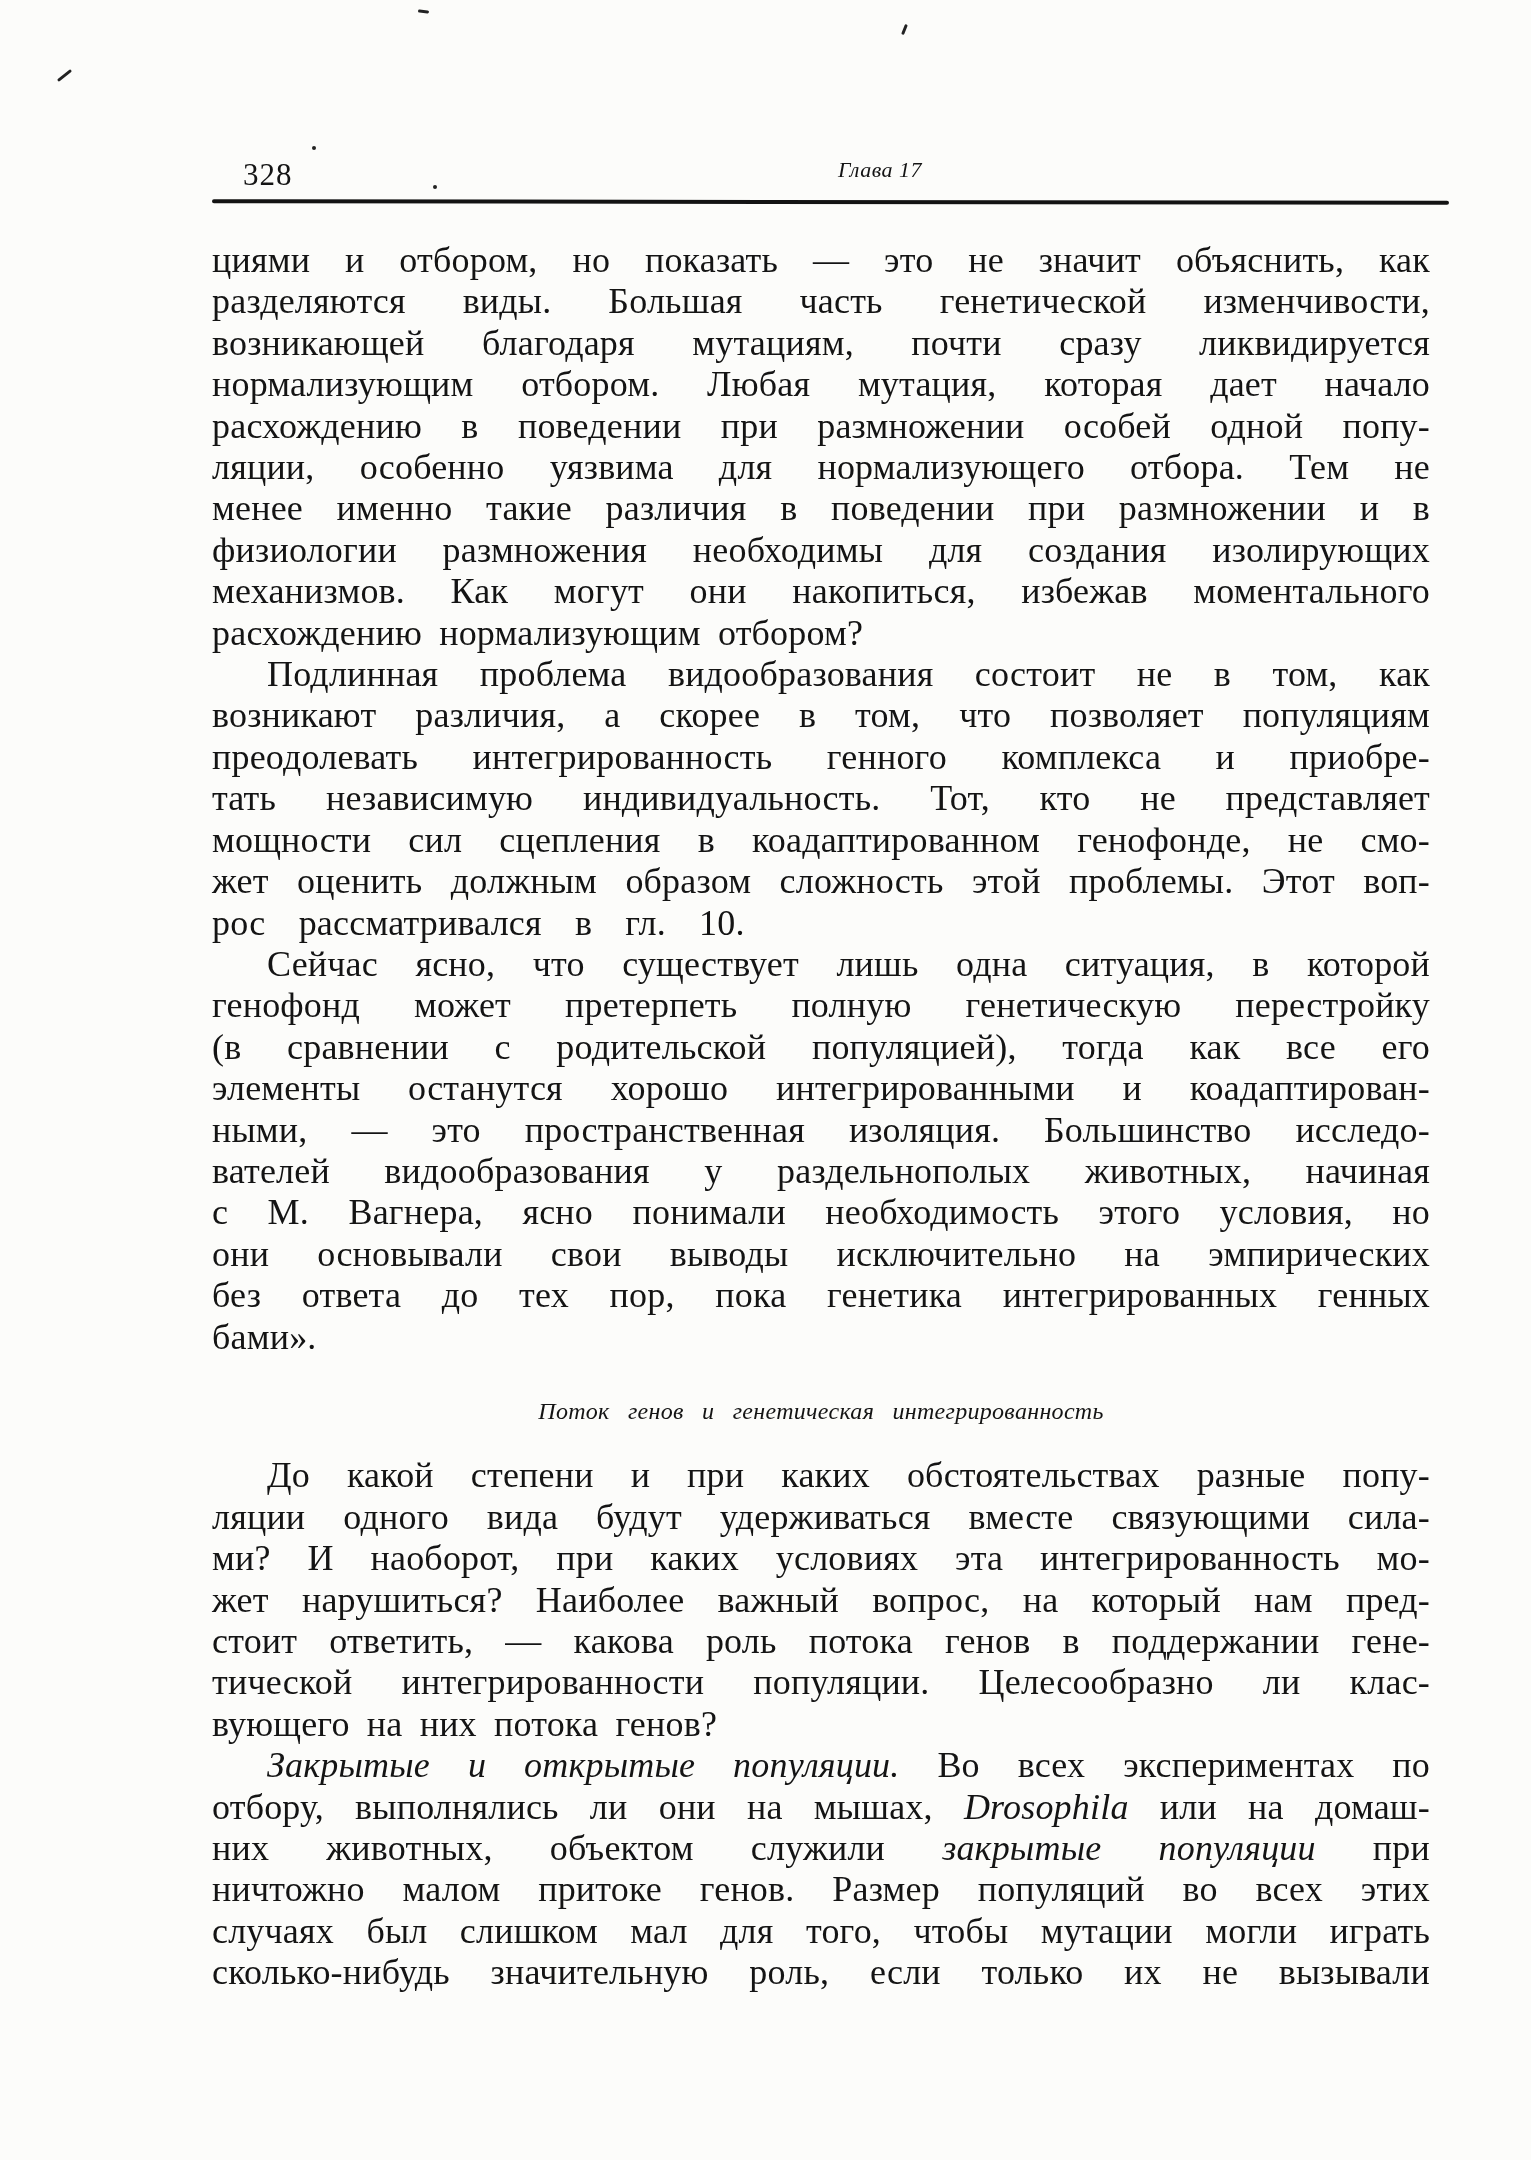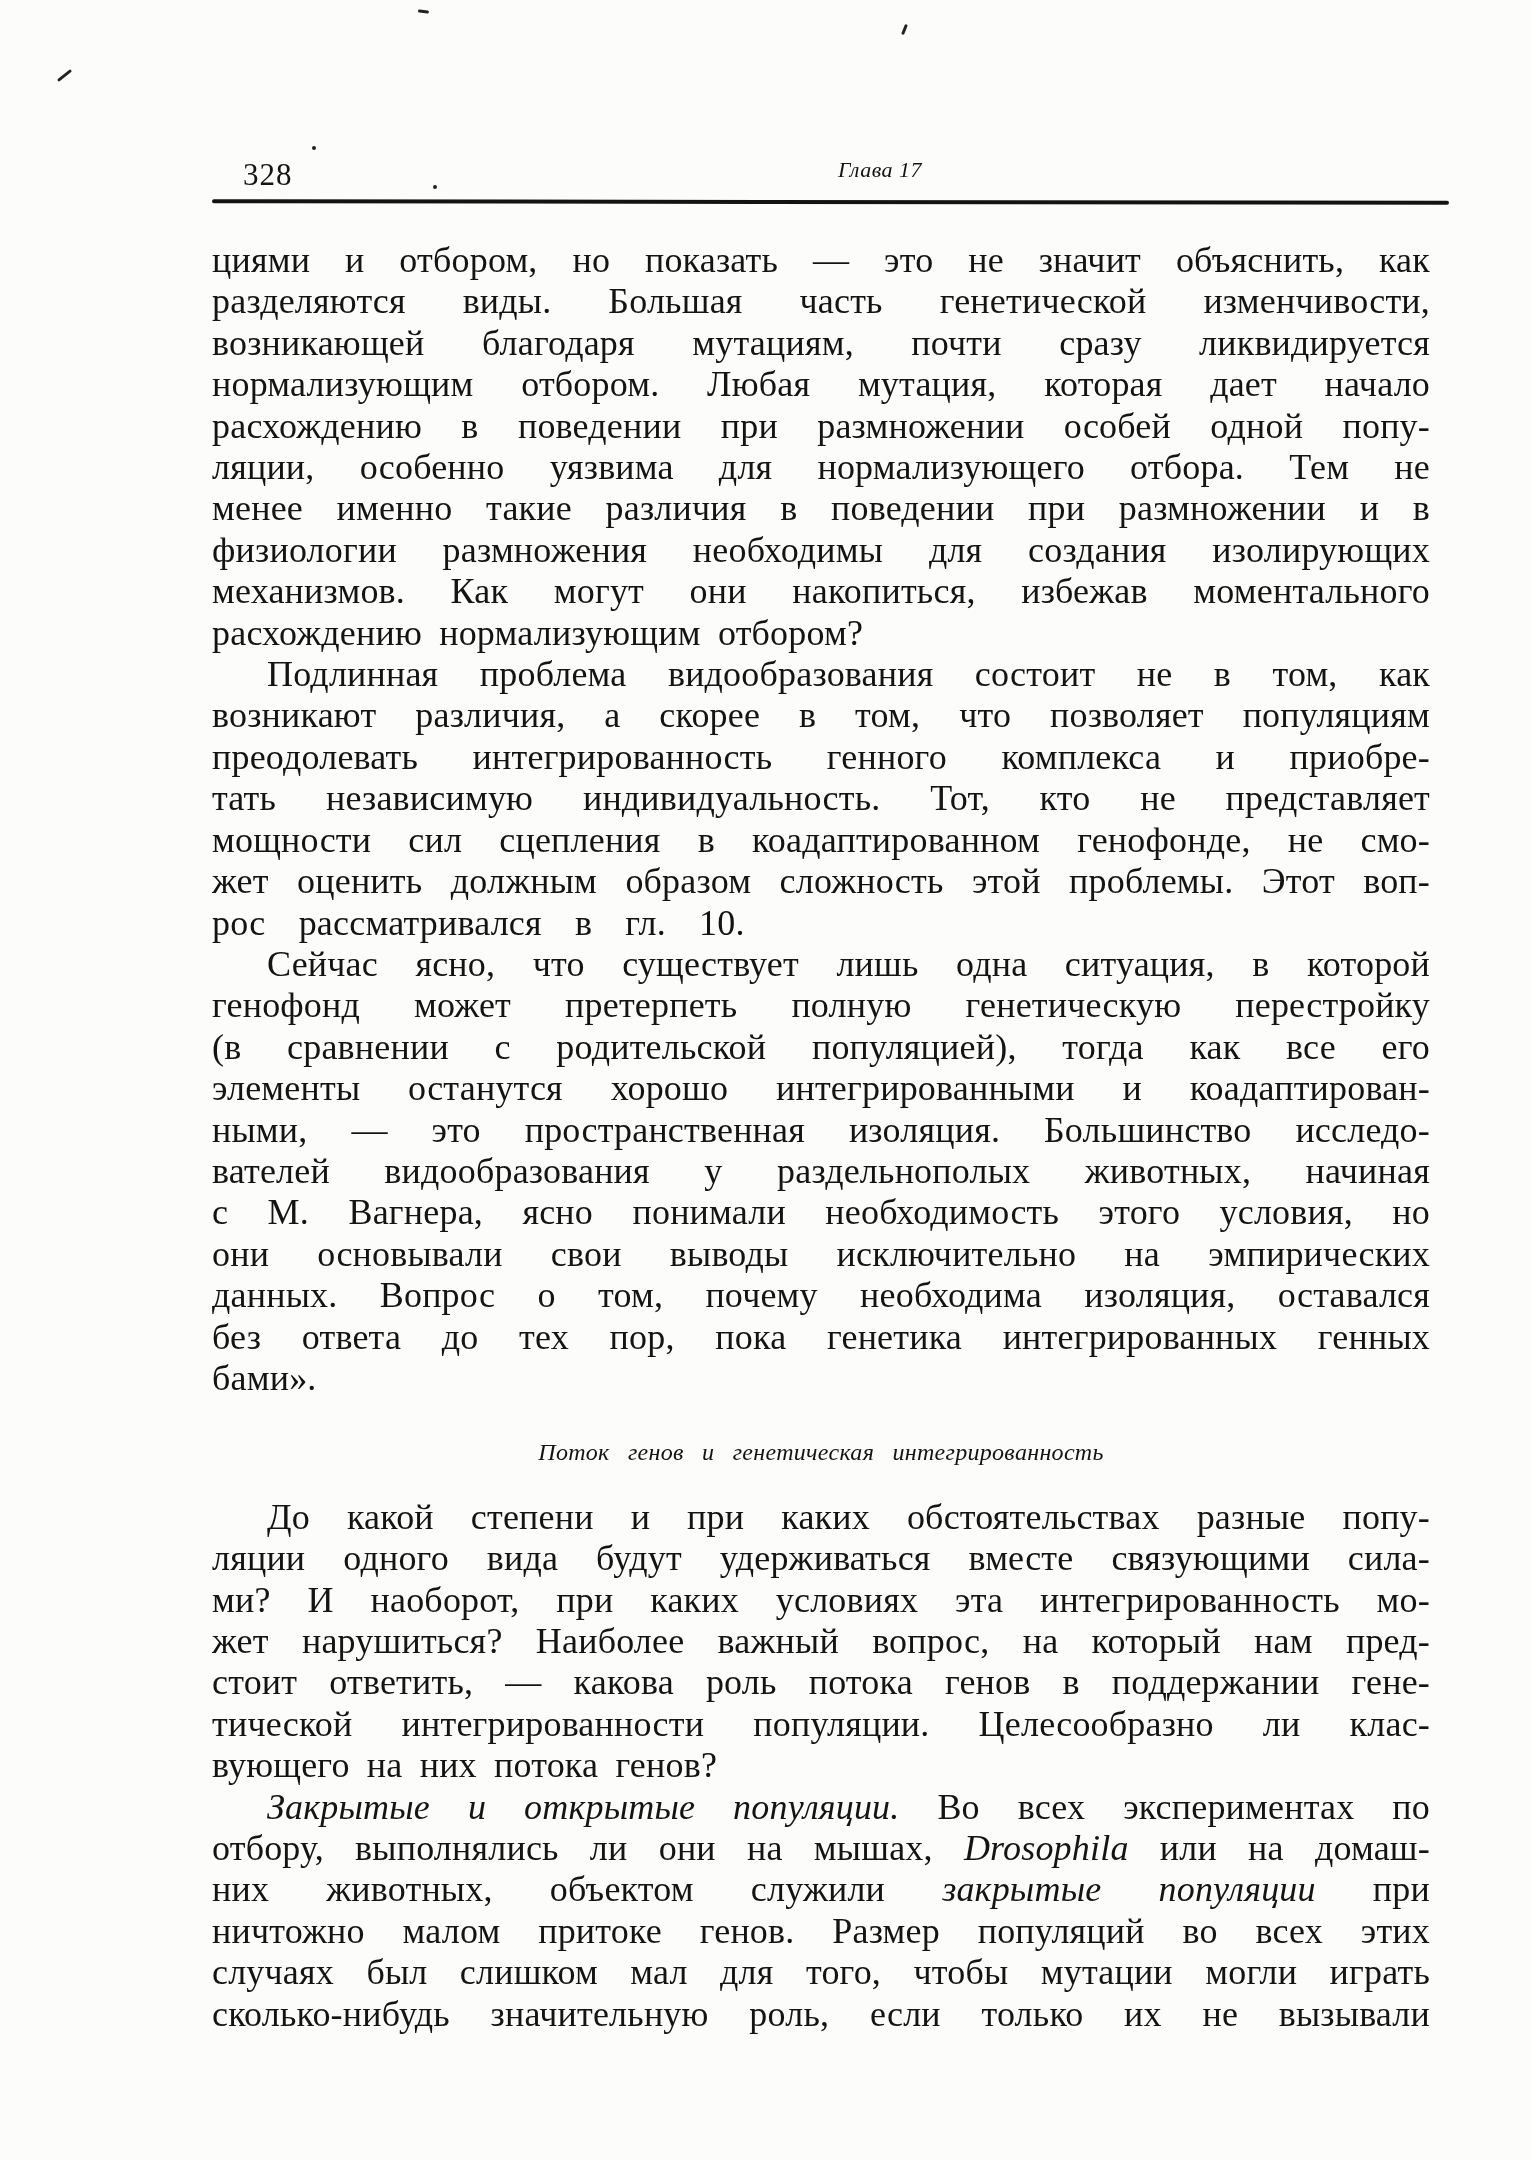--- a/index.html
+++ b/index.html
@@ -100,21 +100,20 @@
       <div class="line"><span>жет оценить должным образом сложность этой проблемы. Этот воп-</span></div>
       <div class="line lastline" style="word-spacing: 24px;"><span>рос рассматривался в гл. 10.</span></div>
       <div class="line indent"><span>Сейчас ясно, что существует лишь одна ситуация, в которой</span></div>
       <div class="line"><span>генофонд может претерпеть полную генетическую перестройку</span></div>
       <div class="line"><span>(в сравнении с родительской популяцией), тогда как все его</span></div>
       <div class="line"><span>элементы останутся хорошо интегрированными и коадаптирован-</span></div>
       <div class="line"><span>ными, — это пространственная изоляция. Большинство исследо-</span></div>
       <div class="line"><span>вателей видообразования у раздельнополых животных, начиная</span></div>
       <div class="line"><span>с М. Вагнера, ясно понимали необходимость этого условия, но</span></div>
       <div class="line"><span>они основывали свои выводы исключительно на эмпирических</span></div>
-      <div class="line"><span>данных. Вопрос о том, почему необходима изоляция, оставался</span></div>
       <div class="line"><span>без ответа до тех пор, пока генетика интегрированных генных</span></div>
       <div class="line lastline"><span>бами».</span></div>
       <div class="section-heading">Поток генов и генетическая интегрированность</div>
       <div class="line indent"><span>До какой степени и при каких обстоятельствах разные попу-</span></div>
       <div class="line"><span>ляции одного вида будут удерживаться вместе связующими сила-</span></div>
       <div class="line"><span>ми? И наоборот, при каких условиях эта интегрированность мо-</span></div>
       <div class="line"><span>жет нарушиться? Наиболее важный вопрос, на который нам пред-</span></div>
       <div class="line"><span>стоит ответить, — какова роль потока генов в поддержании гене-</span></div>
       <div class="line"><span>тической интегрированности популяции. Целесообразно ли клас-</span></div>
       <div class="line lastline" style="word-spacing: 8px;"><span>вующего на них потока генов?</span></div>

